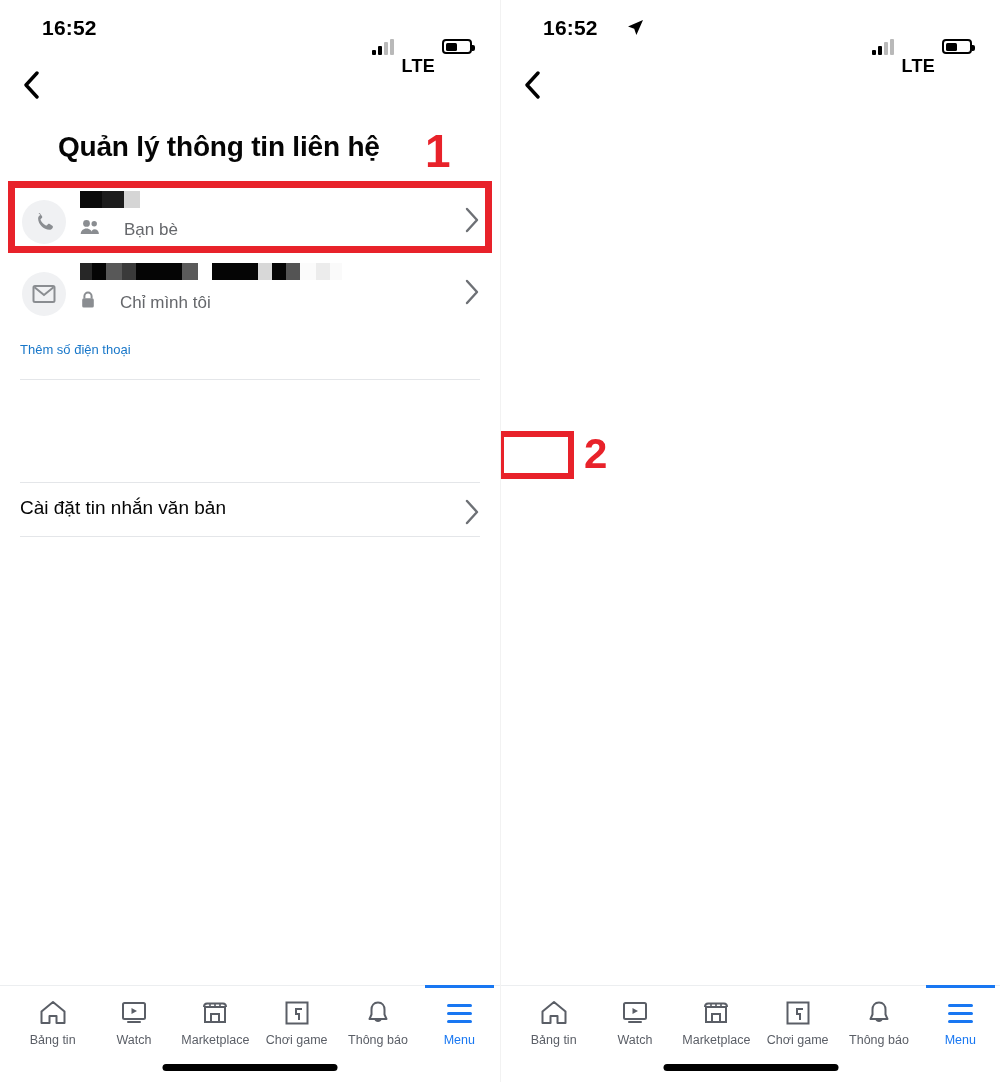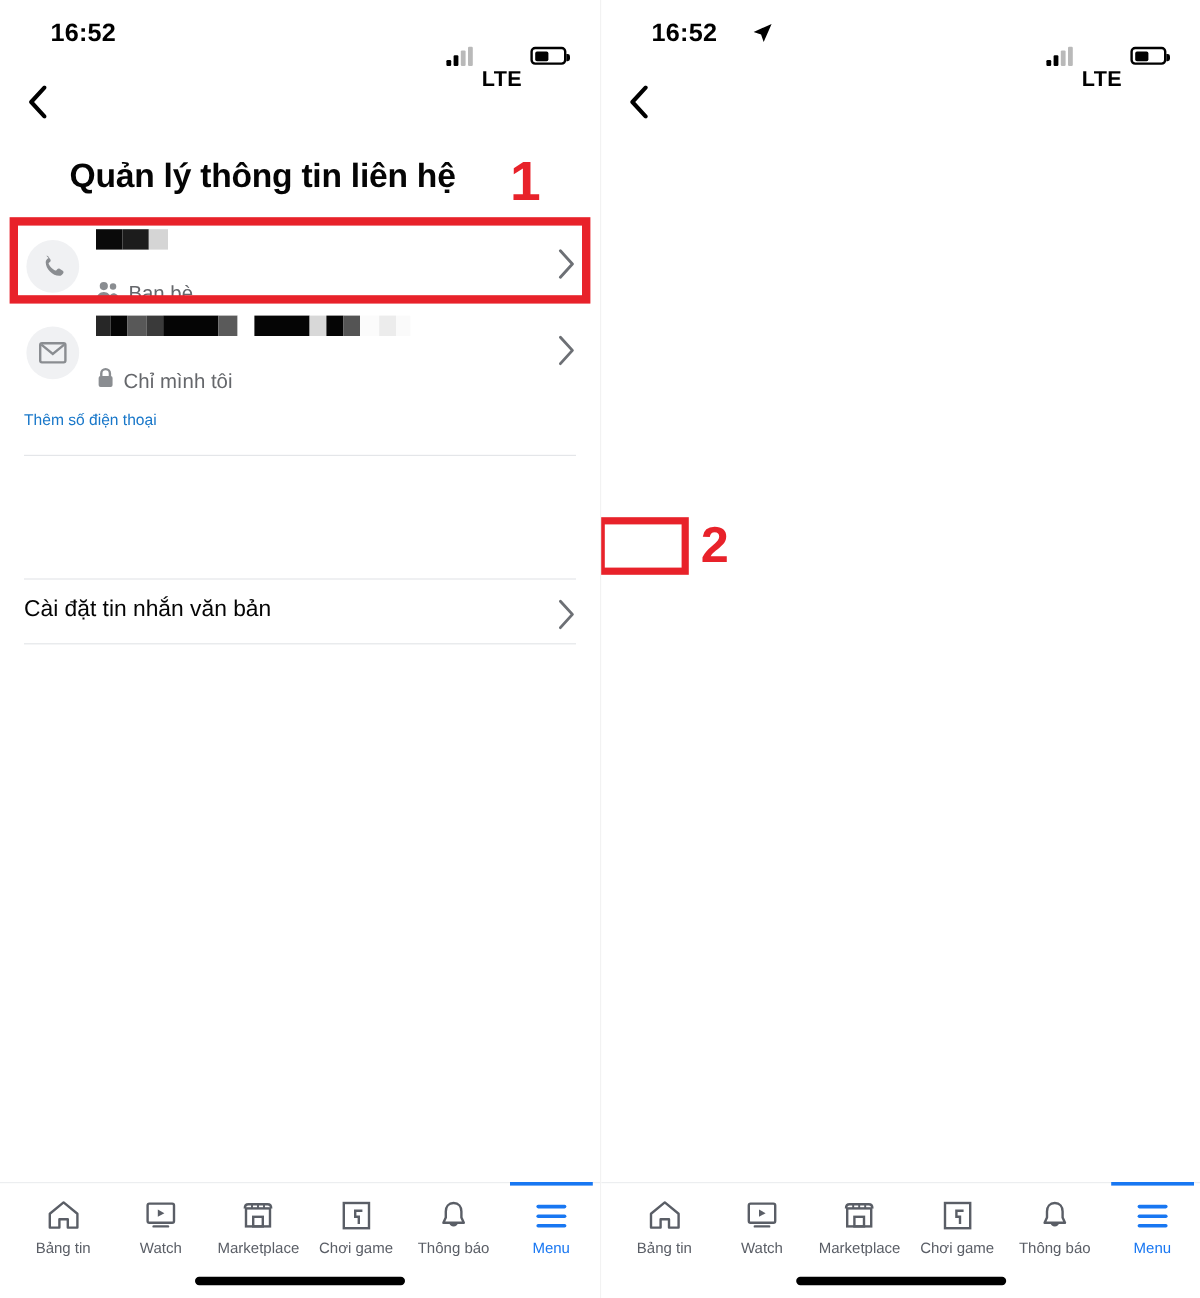--- a/index.html
+++ b/index.html
@@ -85,22 +85,22 @@
   .row-avatar {
     position: absolute; left: 2px; top: 13px;
     width: 44px; height: 44px; border-radius: 50%;
     background: #f0f1f3;
     display: flex; align-items: center; justify-content: center;
   }
   .row-main { position: absolute; left: 60px; top: 0; right: 36px; }
   .redact-line { display: flex; gap: 0; height: 17px; margin-top: 4px; }
   .redact-line b { display: block; height: 100%; }
   .row-sub {
-    display: flex; align-items: center; gap: 7px;
-    margin-top: 26px; font-size: 17px; color: #65676b;
+    display: flex; align-items: center; gap: 24px;
+    margin-top: 11px; font-size: 17px; color: #65676b;
   }
   .row-chevron {
     position: absolute; right: 0; top: 20px;
   }
 
   
   .link-row {
     position: absolute; left: 20px; width: 460px;
     font-size: 13px; color: #1877c9;
     cursor: pointer;

